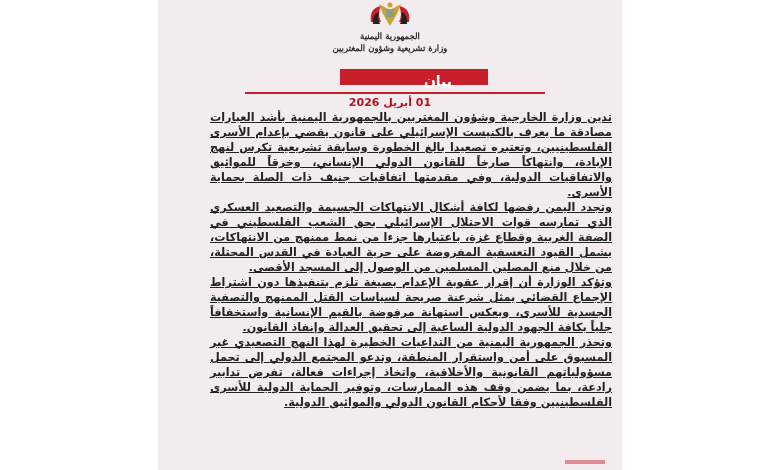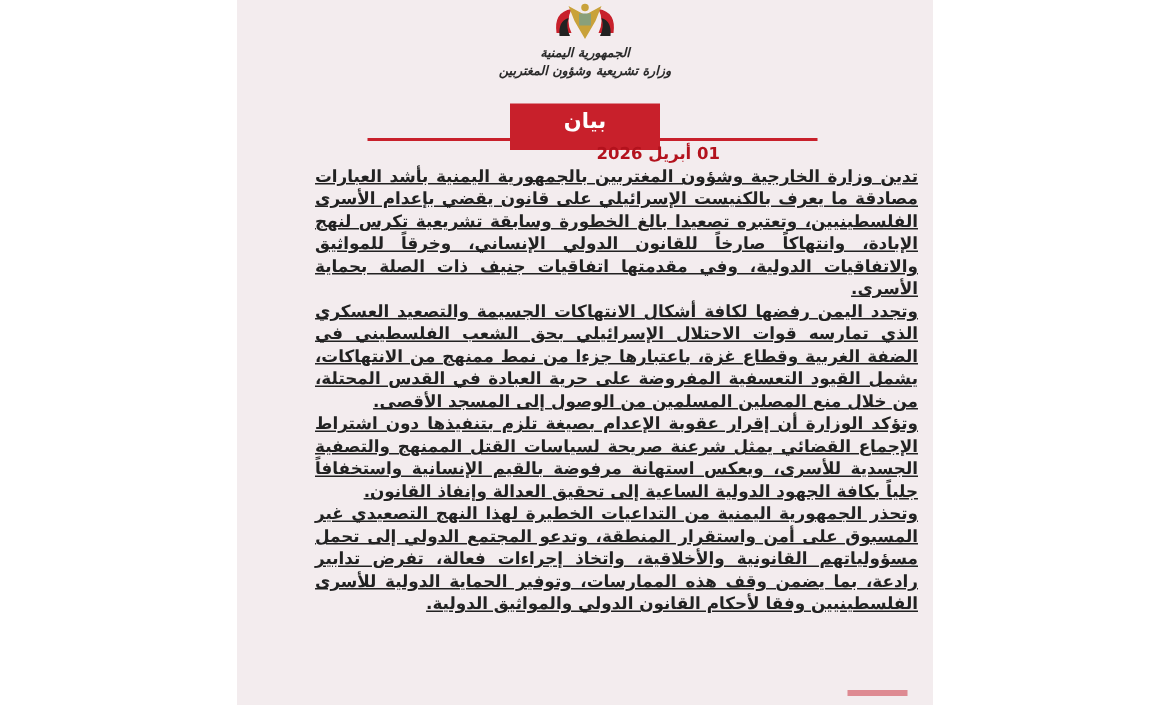--- a/index.html
+++ b/index.html
@@ -10,32 +10,32 @@
   .page {
     position:absolute; left:158px; top:0; width:464px; height:470px;
     background:#f3ecee;
   }
   .emblem {
     position:absolute; left:367px; top:0; width:46px; height:28px;
   }
   .ministry {
     position:absolute; left:320px; top:30px; width:140px; text-align:center;
     direction:rtl; color:#2a2a2a; font-family:"DejaVu Serif", serif;
-    font-size:8.5px; line-height:12px; font-style:italic; font-weight:bold;
+    font-size:8.5px; line-height:12px; font-weight:bold;
   }
   .banner-line {
     position:absolute; left:245px; top:92px; width:300px; height:2px; background:#c8202b;
   }
   .banner {
-    position:absolute; left:340px; top:69px; width:100px; height:31px;
+    position:absolute; left:340px; top:69px; width:100px; height:16px;
     background:#c8202b; color:#fff; text-align:center; direction:rtl;
-    font-weight:bold; font-size:14px; line-height:24px; letter-spacing:4px;
+    font-weight:bold; font-size:14px; line-height:24px; letter-spacing:4px;padding-left:48px;
   }
   .date {
-    position:absolute; left:300px; top:96px; width:180px; text-align:right;
+    position:absolute; left:300px; top:96px; width:180px; text-align:center;
     direction:rtl; color:#b3121d; font-weight:bold; font-size:11px; line-height:14px;
   }
   .body {
     position:absolute; left:210px; top:110px; width:402px;
     direction:rtl; text-align:justify; text-align-last:right;
     color:#222; font-size:11.2px; line-height:15px; font-weight:bold;text-decoration:underline;
   }
   .body p { margin:0; }
   .footer {
     position:absolute; left:565px; top:460px; width:40px; height:4px;

